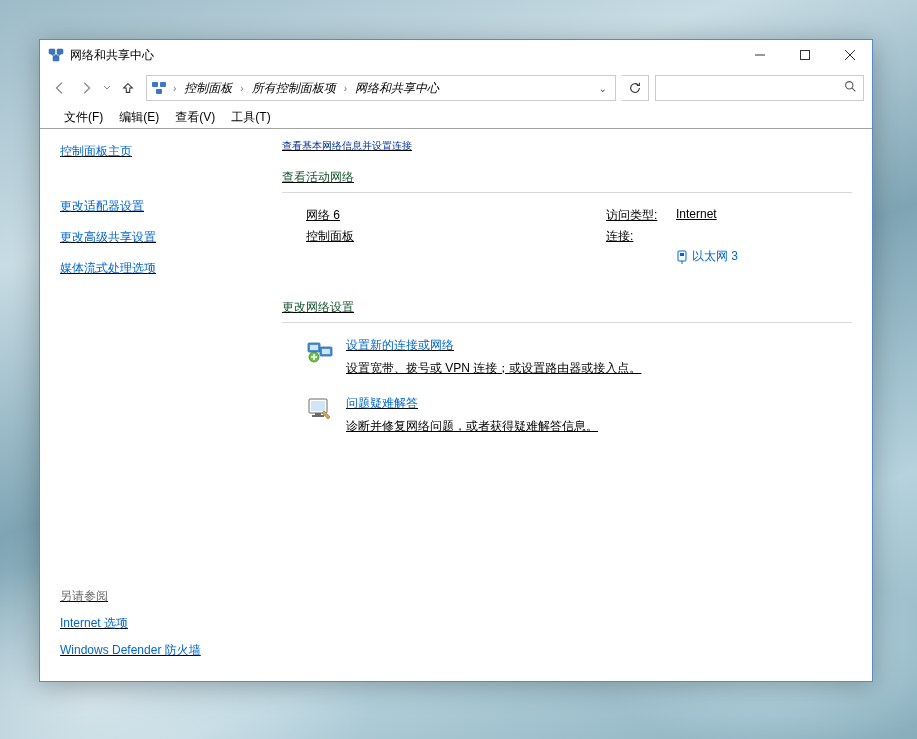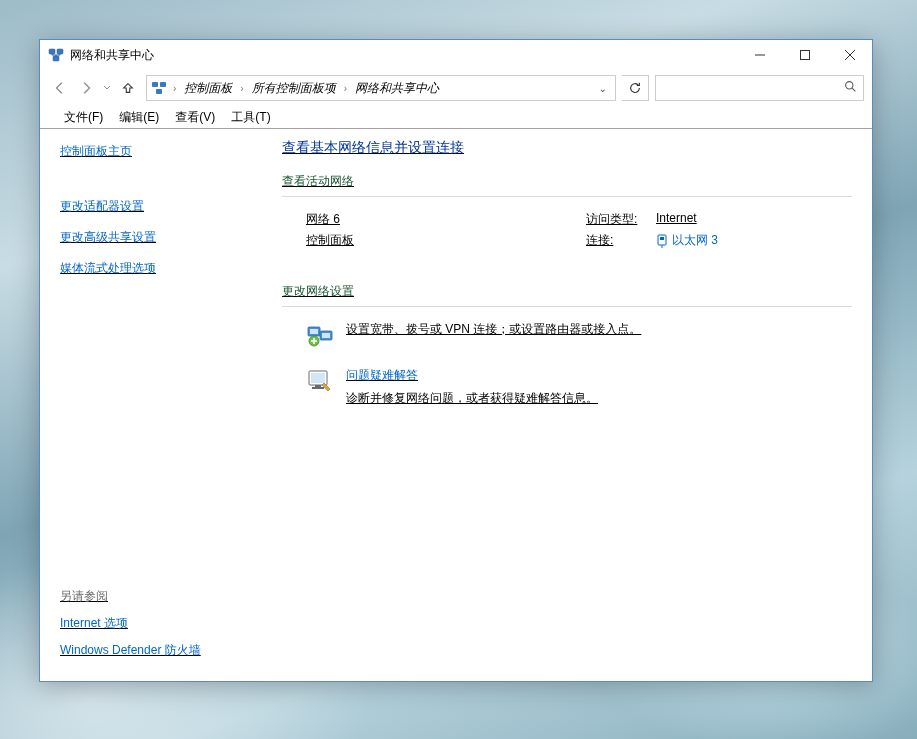--- a/index.html
+++ b/index.html
@@ -210,45 +210,46 @@
   .sidebar .bottom-links div { margin-bottom: 10px; }
 
   .main {
     flex: 1;
     padding: 8px 20px 12px 10px;
     font-size: 12px;
     color: #000;
   }
   .page-title {
     color: #003399;
-    font-size: 14px;
+    font-size: 10px;
     margin: 2px 0 16px 0;
   }
   .section-label {
     color: #14532d;
     margin-bottom: 6px;
   }
   .hr {
     border: none;
     border-top: 1px solid #d9d9d9;
     margin: 4px 0 14px 0;
   }
   .active-net-row {
     display: flex;
     padding-left: 24px;
     margin-bottom: 28px;
+    gap: 20px;
   }
   .net-left { width: 280px; }
   .net-name { font-weight: 400; margin-bottom: 4px; }
   .net-type { color: #000; }
   .net-right { }
   .kv-row { display:flex; margin-bottom:4px; }
   .kv-k { width: 70px; color:#000; }
   .kv-v { color:#000; }
-  .eth-link { color:#0066cc; display:inline-flex; align-items:center; gap:4px; }
+  .eth-link { color:#0066cc; display:inline-flex; align-items:center; gap:4px;margin-top:20px; }
   .eth-icon { width:12px; height:14px; }
 
   .task-list { padding-left: 24px; }
   .task {
     display: flex;
     gap: 12px;
     margin-bottom: 18px;
   }
   .task-icon {
     width: 28px;
@@ -423,20 +424,21 @@
             <svg viewBox="0 0 28 28">
               <rect x="2" y="6" width="12" height="9" rx="1" fill="#4a90d9" stroke="#2c6aa0" stroke-width="0.8"></rect>
               <rect x="4" y="8" width="8" height="5" fill="#cfe6f7"></rect>
               <rect x="14" y="10" width="12" height="9" rx="1" fill="#4a90d9" stroke="#2c6aa0" stroke-width="0.8"></rect>
               <rect x="16" y="12" width="8" height="5" fill="#cfe6f7"></rect>
               <circle cx="8" cy="20" r="5" fill="#6fbf4a" stroke="#3f8a26" stroke-width="0.8"></circle>
               <path d="M8 17 L8 23 M5 20 L11 20" stroke="#fff" stroke-width="1.6"></path>
             </svg>
           </div>
           <div class="task-text">
+            <div class="t-title"><span class="link">设置新的连接或网络</span></div>
             <div class="t-desc">设置宽带、拨号或 VPN 连接；或设置路由器或接入点。</div>
           </div>
         </div>
 
         <div class="task">
           <div class="task-icon">
             <svg viewBox="0 0 28 28">
               <rect x="3" y="4" width="18" height="14" rx="1" fill="#fff" stroke="#6a6a6a" stroke-width="1"></rect>
               <rect x="5" y="6" width="14" height="10" fill="#cfe6f7"></rect>
               <rect x="9" y="18" width="6" height="2" fill="#6a6a6a"></rect>

